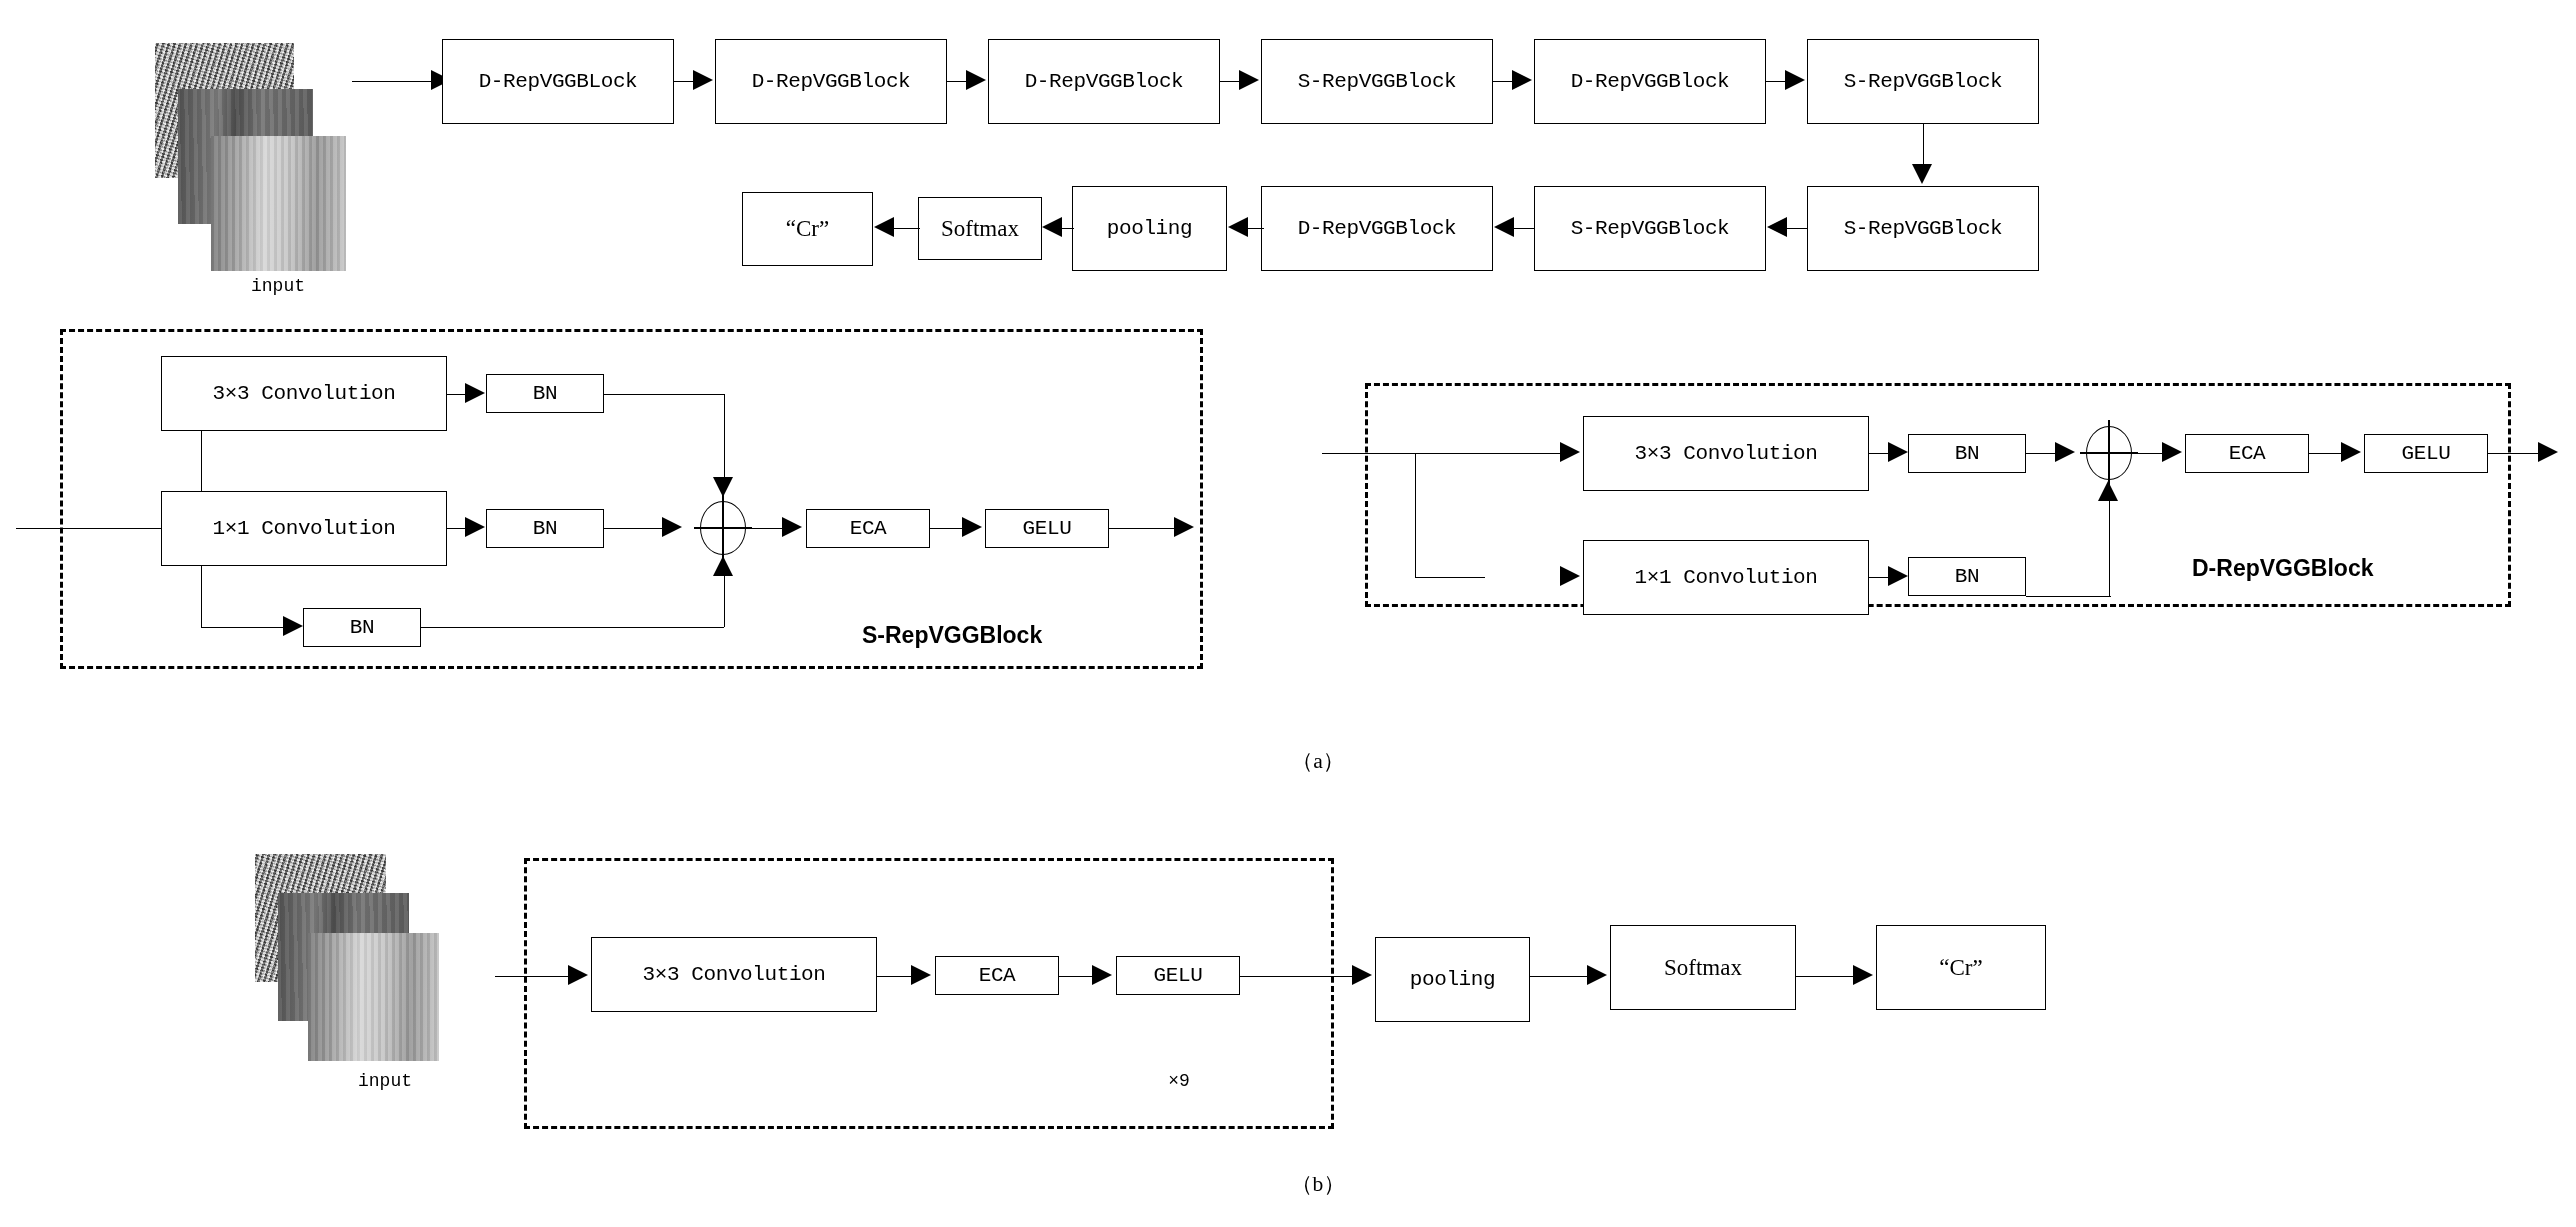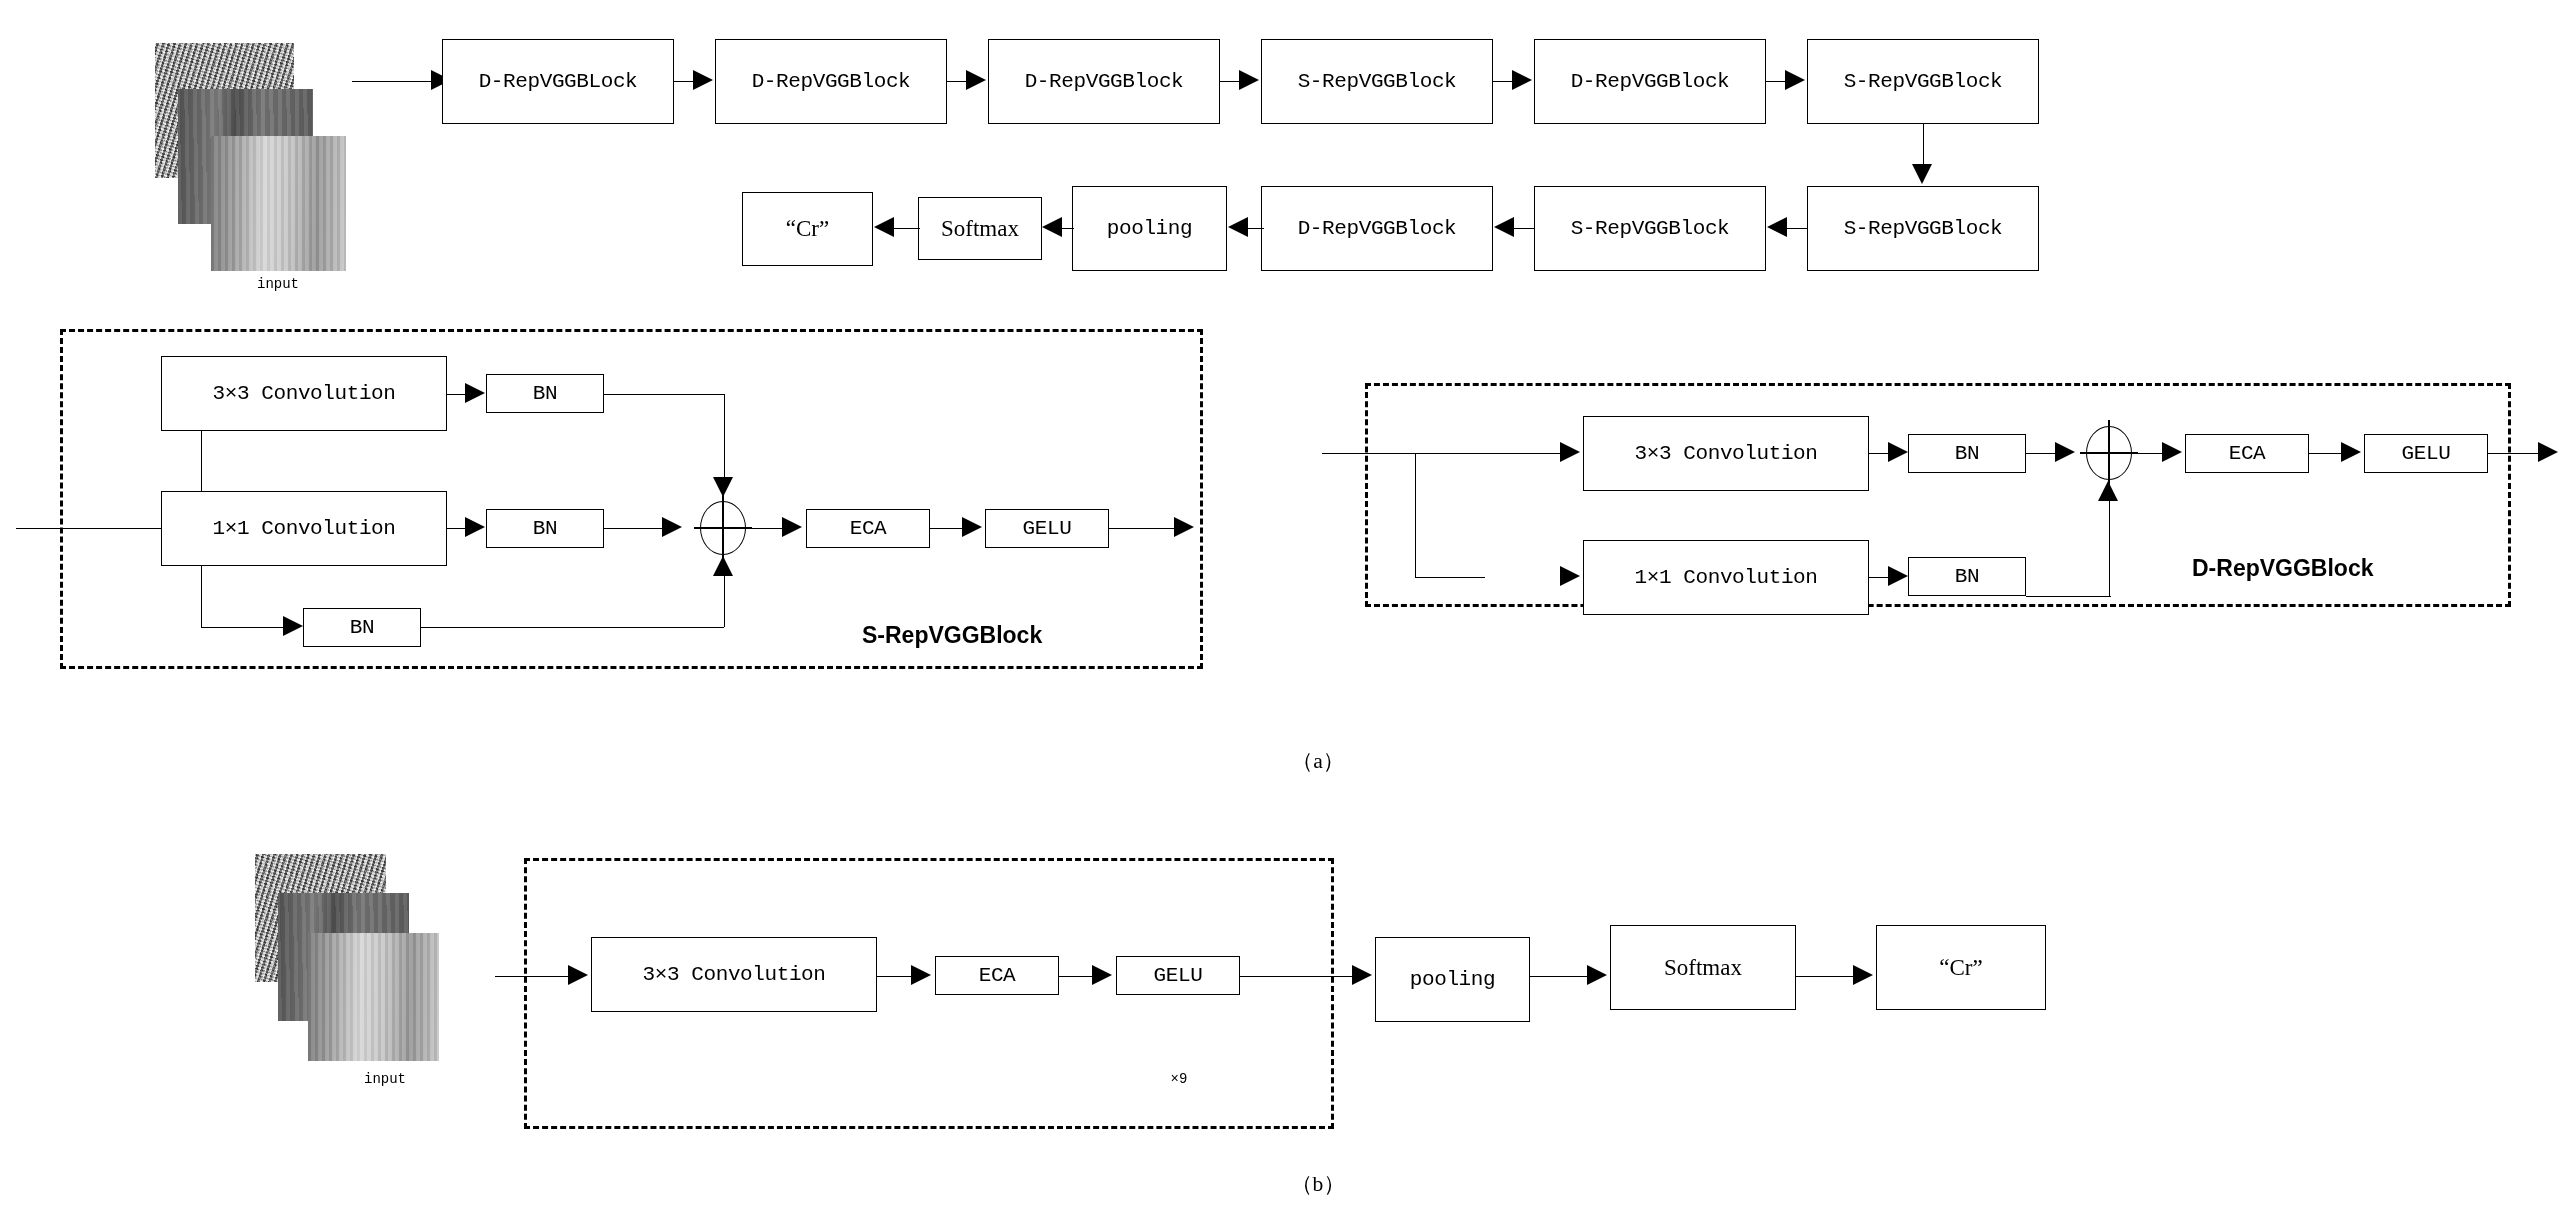--- a/index.html
+++ b/index.html
@@ -34,21 +34,21 @@
   .ar-d{border-left:10.8px solid transparent;border-right:10.8px solid transparent;border-top:20px solid #000;}
   .ar-u{border-left:10.8px solid transparent;border-right:10.8px solid transparent;border-bottom:20px solid #000;}
 
   
   .sum{position:absolute;box-sizing:border-box;border:1.5px solid #000;border-radius:50%;background:#fff;}
   .sum::before,.sum::after{content:"";position:absolute;background:#000;}
   .sum::before{left:50%;top:-7px;bottom:-7px;width:1.5px;margin-left:-0.8px;}
   .sum::after{top:50%;left:-7px;right:-7px;height:1.5px;margin-top:-0.8px;}
 
   
-  .lbl{position:absolute;white-space:nowrap;font-family:"Liberation Mono",monospace;font-size:14px;}
+  .lbl{position:absolute;white-space:nowrap;font-family:"Liberation Mono",monospace;font-size:18px;}
   .lbl-bold{position:absolute;white-space:nowrap;font-family:"Liberation Sans",sans-serif;font-weight:bold;font-size:23px;}
   .caption{position:absolute;white-space:nowrap;font-family:"Liberation Serif",serif;font-size:21.6px;}
 
   
   .imgstack{position:absolute;}
   .tex{position:absolute;}
   .tex1{
     background-color:#a8a8a8;
     background-image:
       repeating-linear-gradient(107deg, rgba(255,255,255,.55) 0 1.5px, rgba(0,0,0,.38) 1.5px 3.9px, rgba(255,255,255,.3) 3.9px 5.4px),

